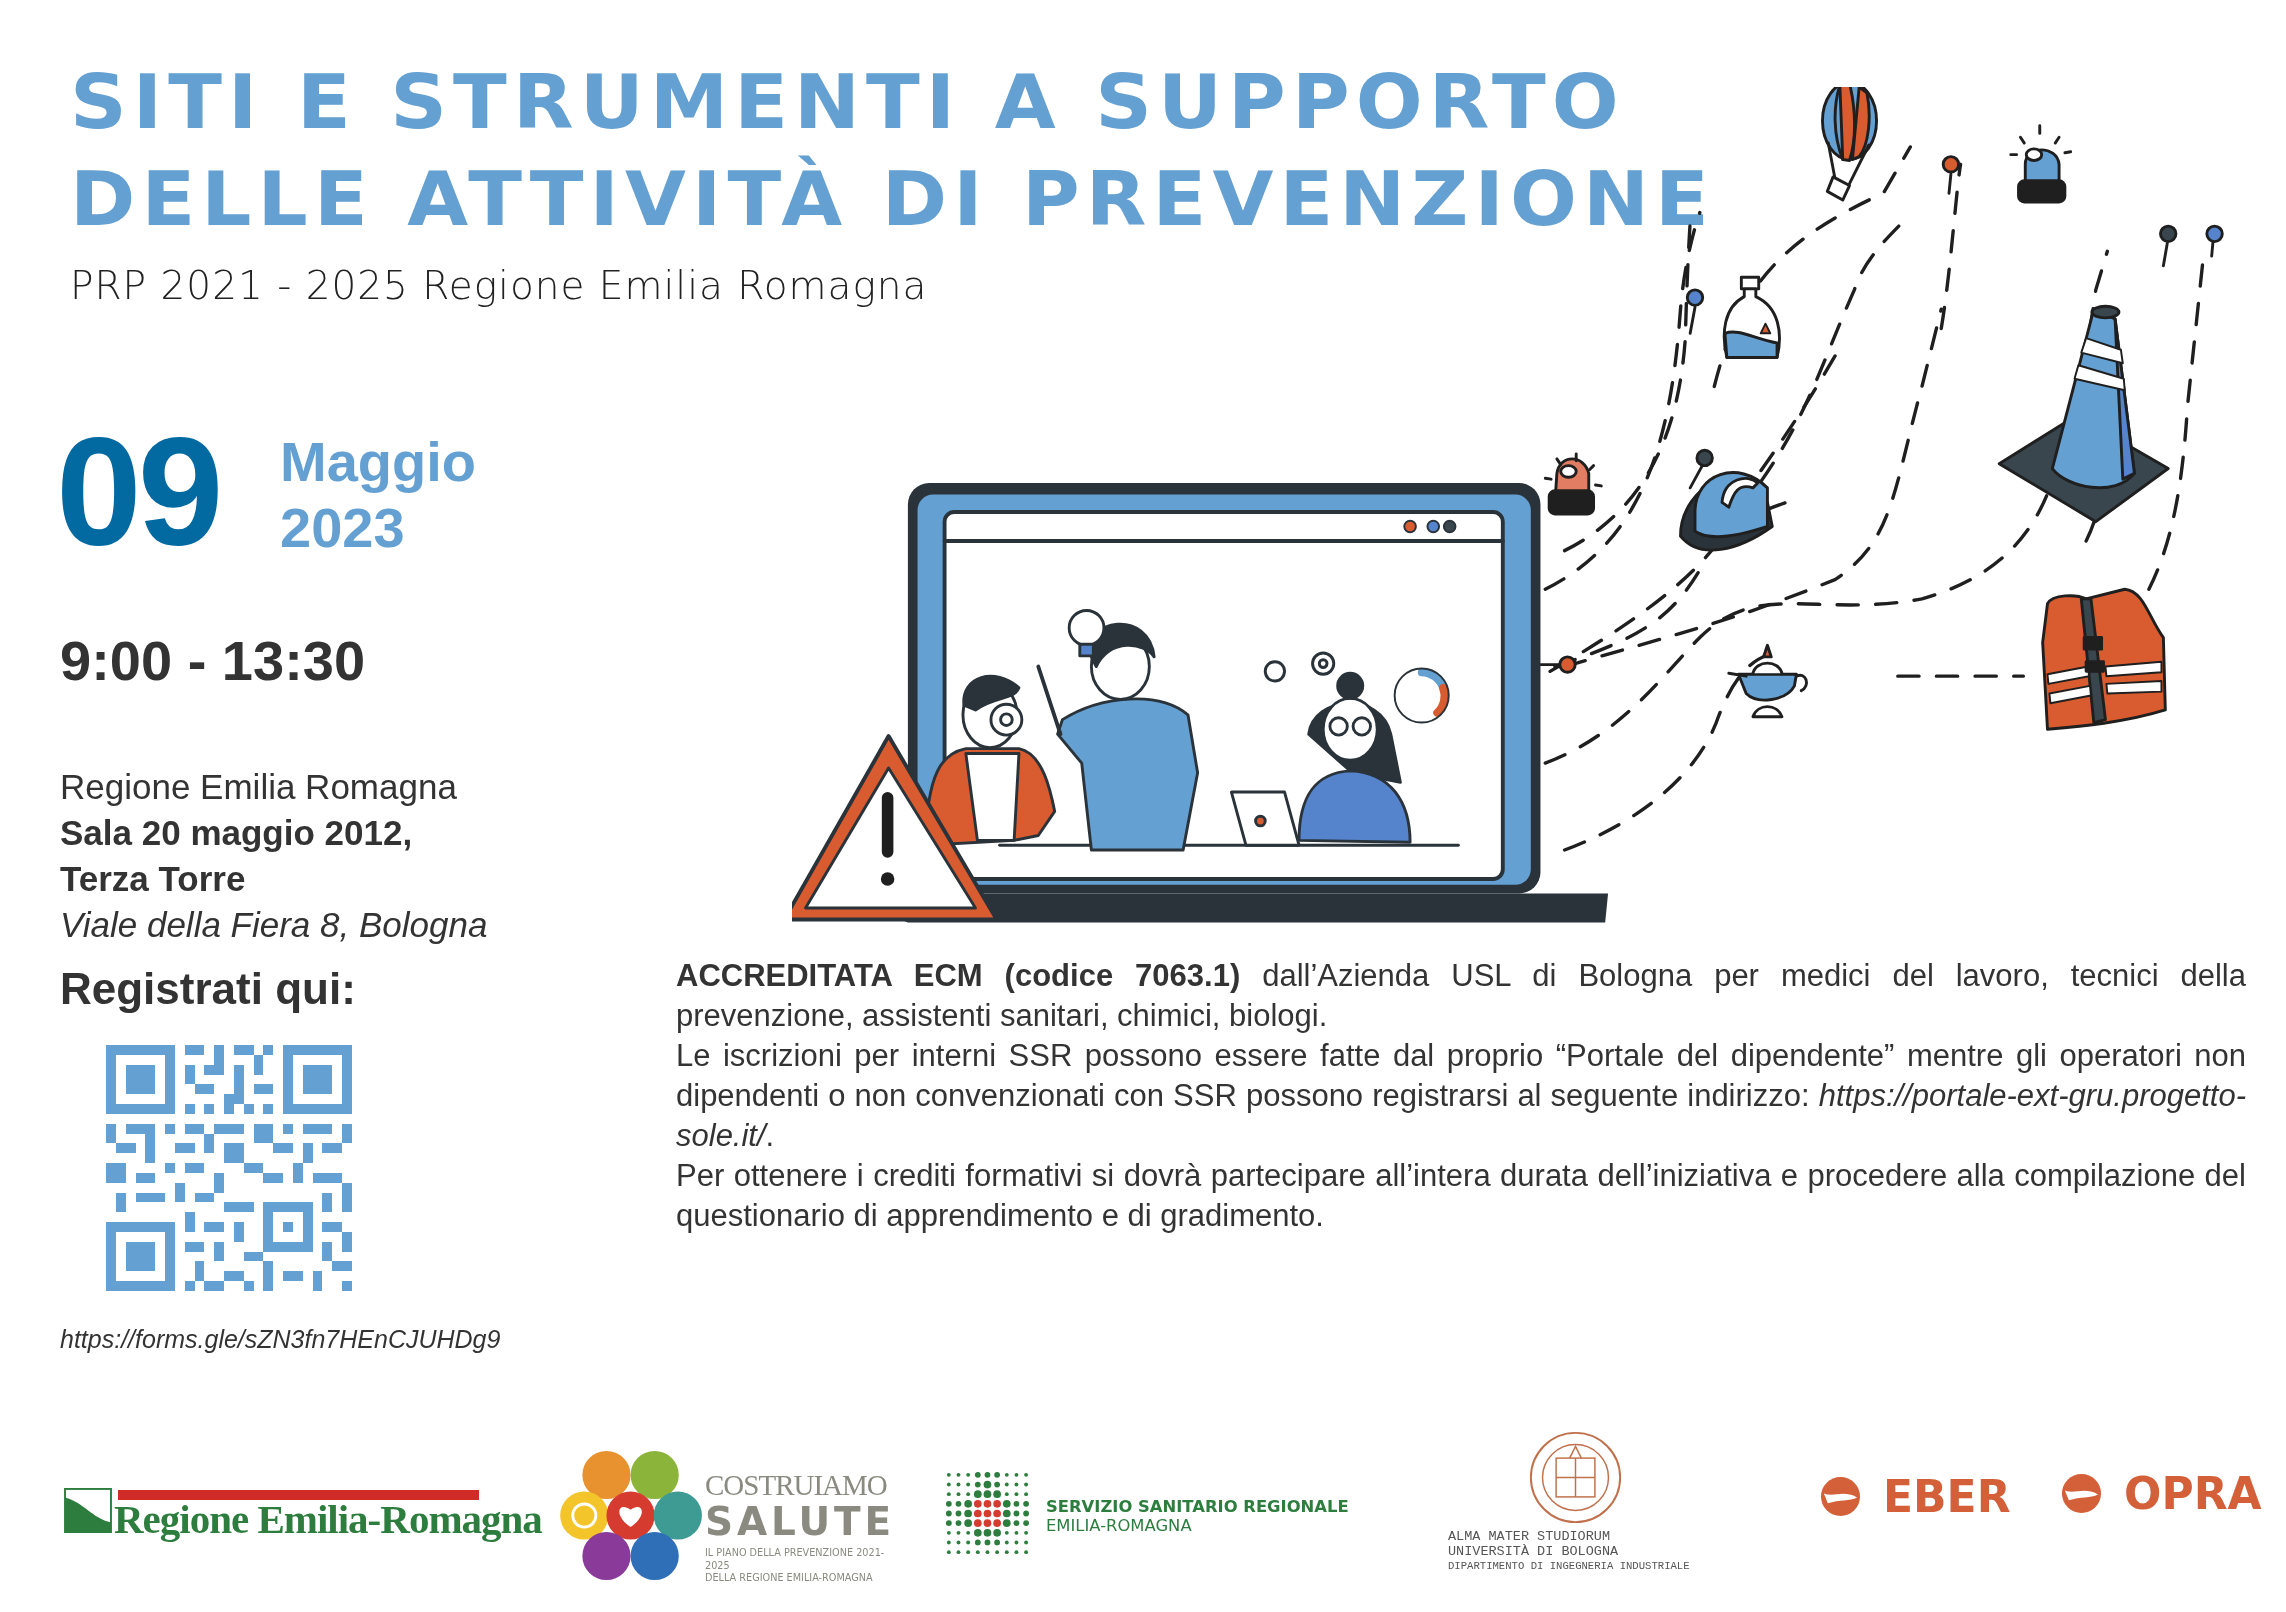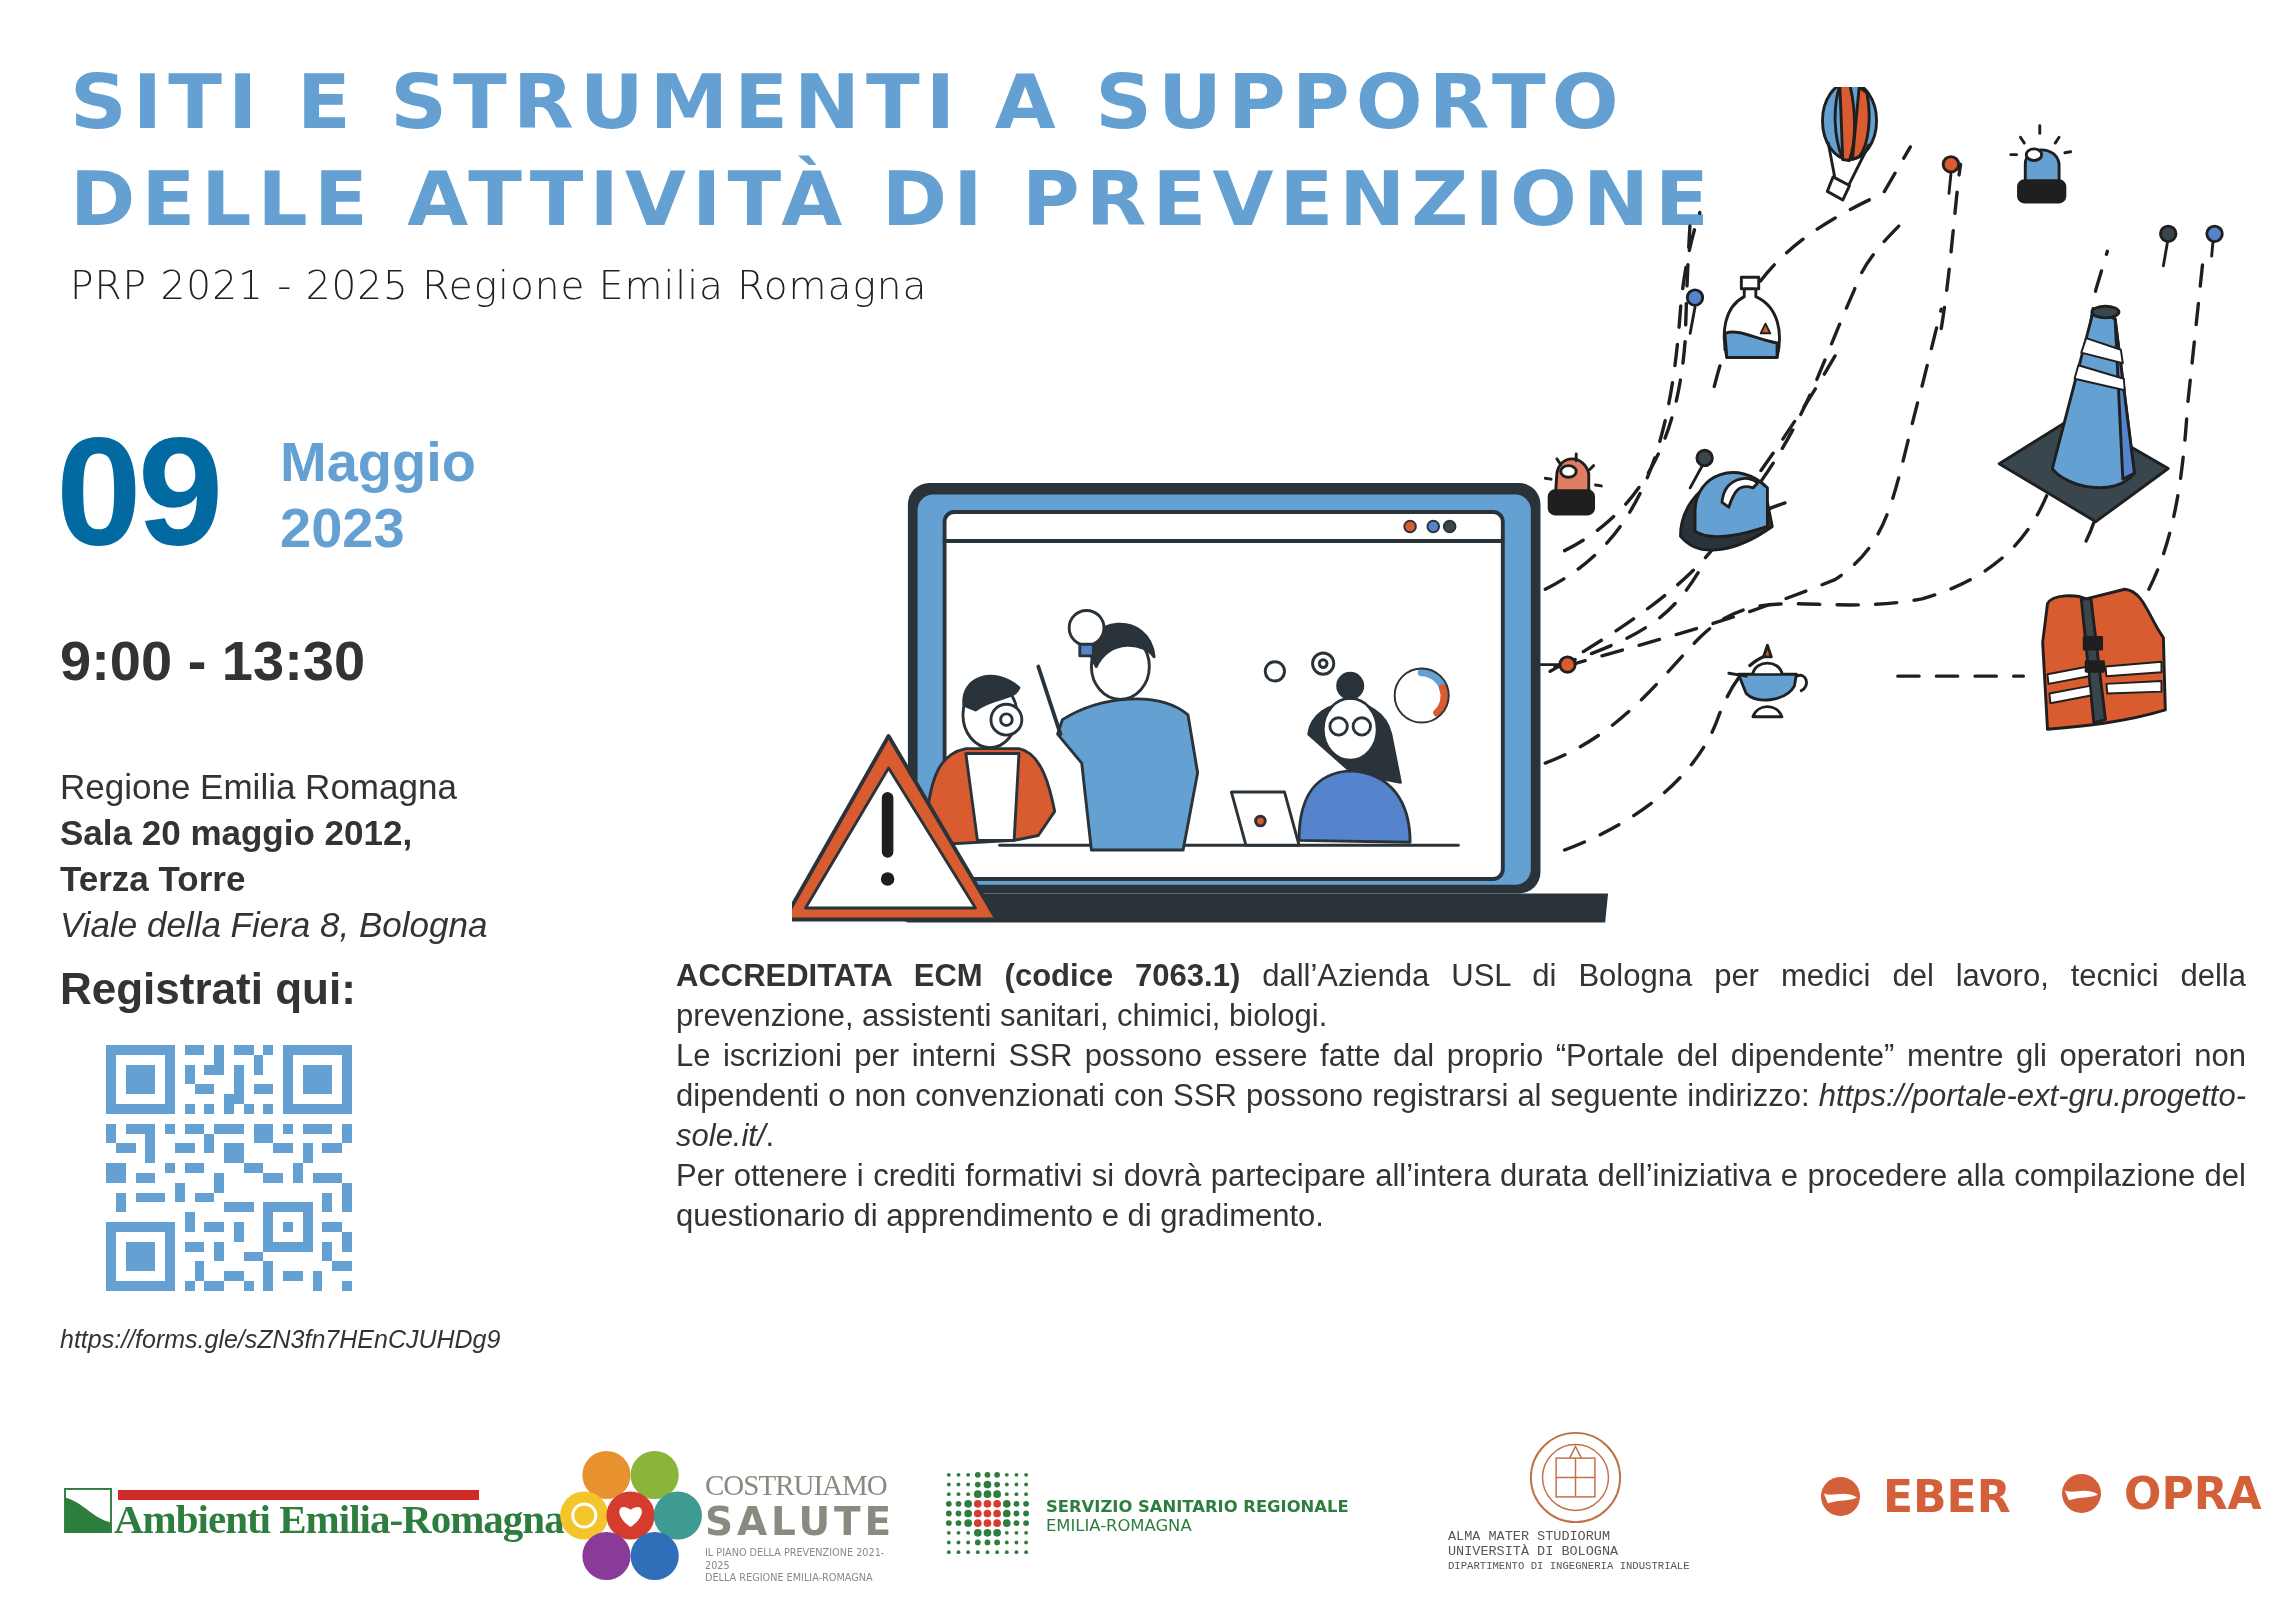--- a/index.html
+++ b/index.html
@@ -457,21 +457,21 @@
 </div>
 
 <div class="footer">
 
   <div class="logo" style="left:0;top:0;width:502px;height:183px;">
     <svg style="position:absolute;left:64px;top:59px;" width="48" height="45" viewBox="0 0 50 47">
       <rect x="1" y="1" width="48" height="45" fill="#ffffff" stroke="#2d7d3e" stroke-width="2"></rect>
       <path d="M1 10 C20 15, 30 32, 49 36 L49 46 L1 46 Z" fill="#2d7d3e"></path>
     </svg>
     <div class="rer-bar" style="left:118px;width:361px;"></div>
-    <div class="rer-text" style="left:114px;top:66px;">Ambienti Emilia-Romagna</div>
+    <div class="rer-text" style="left:114px;top:66px;">Regione Emilia-Romagna</div>
   </div>
 
   <div class="logo" style="left:560px;top:19.3px;width:319px;height:135px;">
     <svg width="145" height="135" viewBox="0 0 150 140">
       <circle cx="48" cy="28" r="25" fill="#e8922f"></circle>
       <circle cx="98" cy="28" r="25" fill="#8ab53a"></circle>
       <circle cx="25" cy="70" r="25" fill="#f4c52b"></circle>
       <circle cx="73" cy="70" r="25" fill="#d63b2f"></circle>
       <circle cx="122" cy="70" r="25" fill="#3d9b93"></circle>
       <circle cx="48" cy="112" r="25" fill="#8a3a99"></circle>

